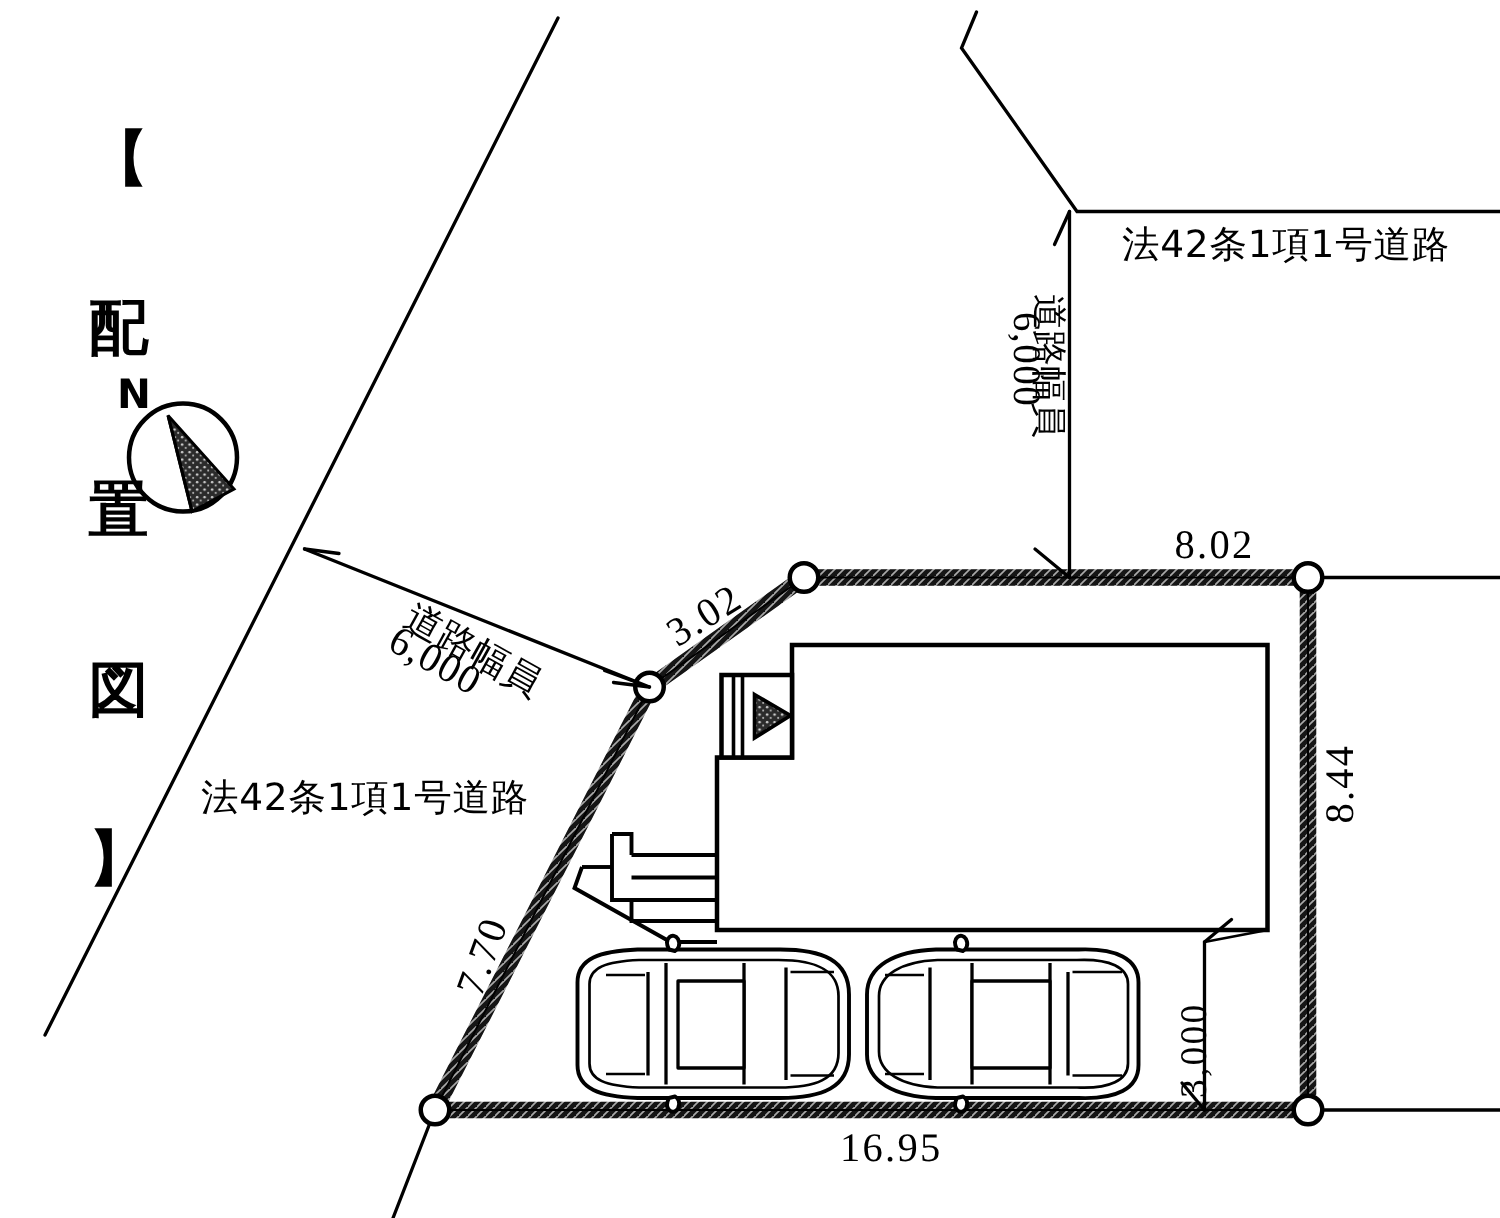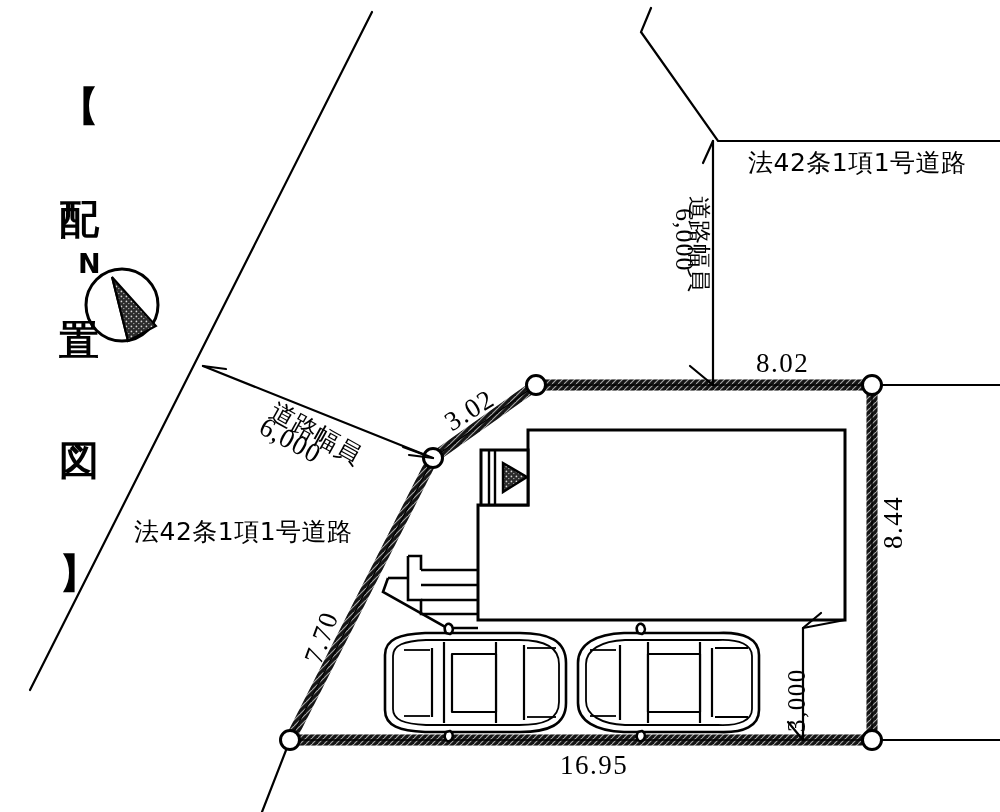--- a/index.html
+++ b/index.html
@@ -108,21 +108,21 @@
     transform-origin: 0 0;
     letter-spacing: 1px;
   }
   
   .dim {
     font-family: "Liberation Serif", "DejaVu Serif", serif;
     font-size: 27px;
     letter-spacing: 1.5px;
   }
   #dim-top {
-    left: 756px;
+    left: 783px;
     top: 350px;
   }
   #dim-bottom {
     left: 560px;
     top: 752px;
   }
   #dim-diag-top {
     left: 440px;
     top: 413px;
     transform: rotate(-32deg);

